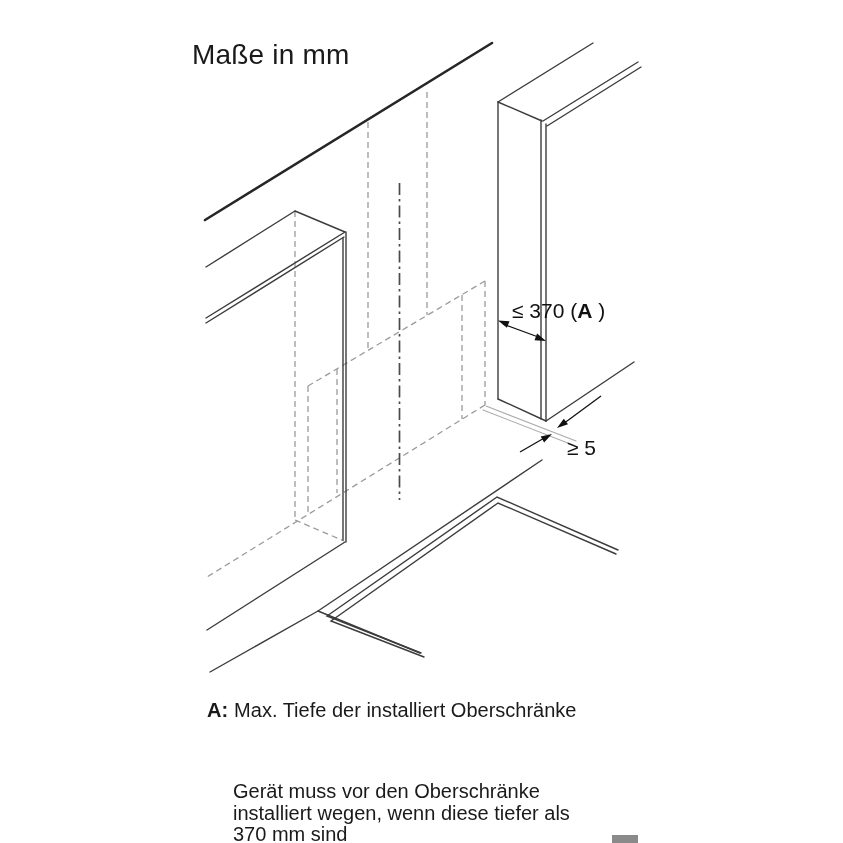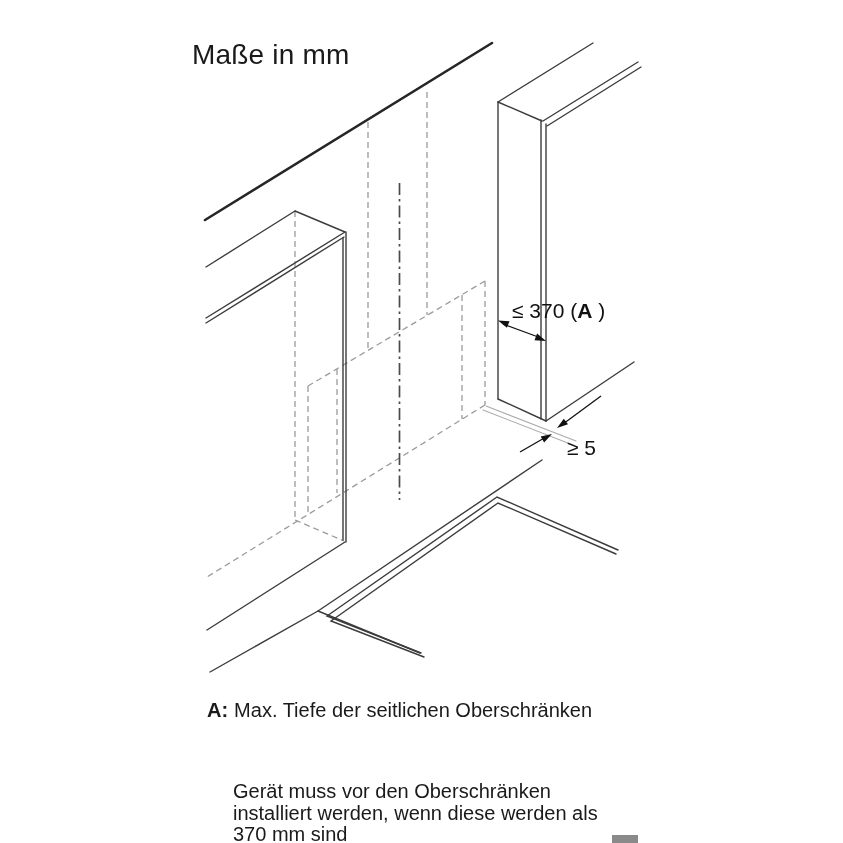--- a/index.html
+++ b/index.html
@@ -103,23 +103,23 @@
     <polygon points="557,428 568,424.3 563.8,418.7" fill="#111" stroke="none"></polygon>
     <line x1="520" y1="452" x2="546" y2="437"></line>
     <polygon points="552,434 544.1,442.4 540.7,436.4" fill="#111" stroke="none"></polygon>
     <text class="dim-text" x="567" y="455" stroke="none">≥ 5</text>
   </g>
 </svg>
 
 <div class="legend">
   <span class="key">A:</span>
   <span>
-    <div>Max. Tiefe der seitlichen Oberschränken</div>
+    <div>Max. Tiefe der installiert Oberschränke</div>
   </span>
 </div>
 
 <div class="note">
-  <div>Gerät muss vor den Oberschränken</div>
-  <div>installiert werden, wenn diese werden als</div>
+  <div>Gerät muss vor den Oberschränke</div>
+  <div>installiert wegen, wenn diese tiefer als</div>
   <div>370 mm sind</div>
 </div>
 
 <div class="gray-bar" style="background: rgb(138, 138, 138);"></div>
 
 </body></html>

